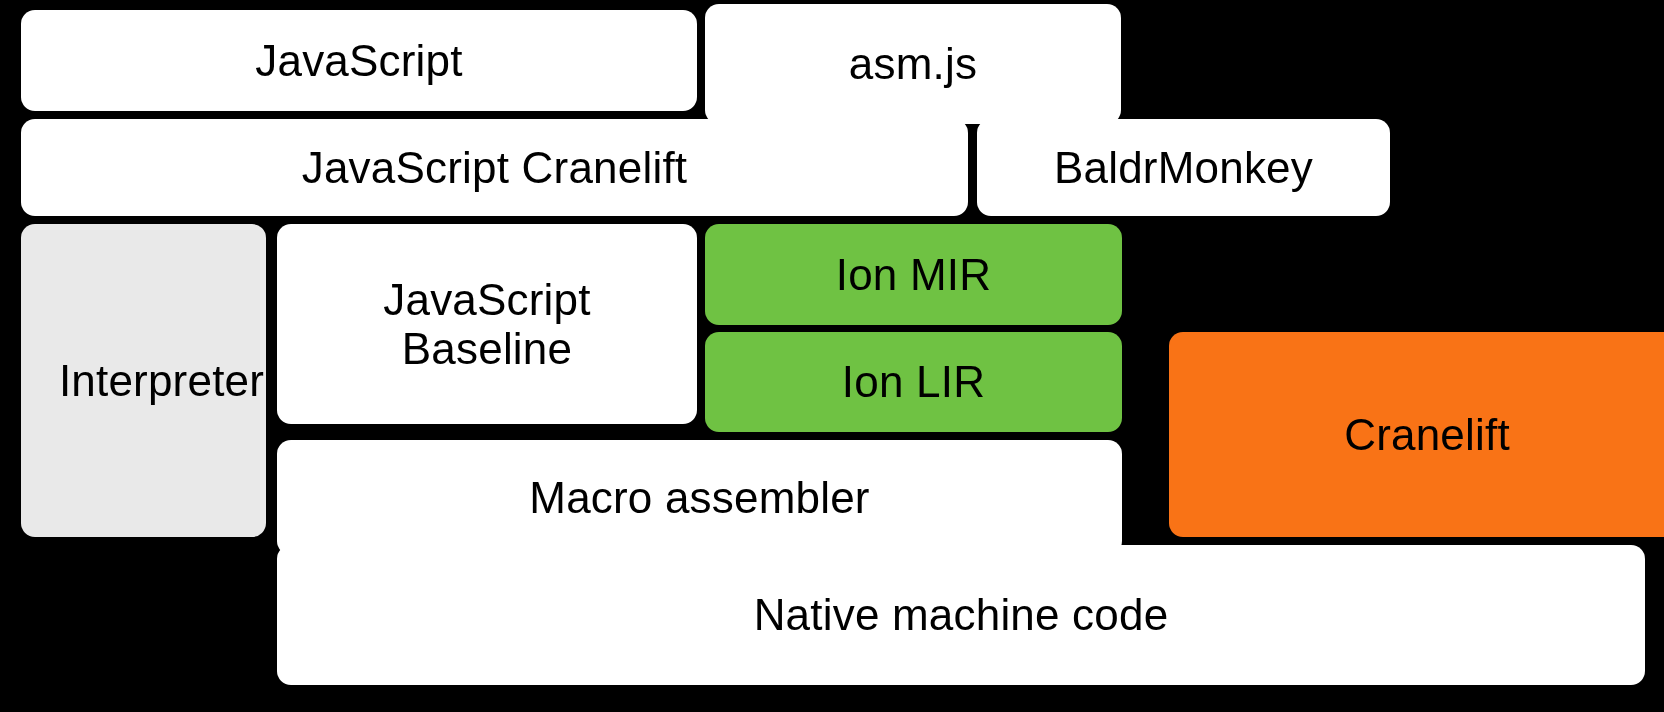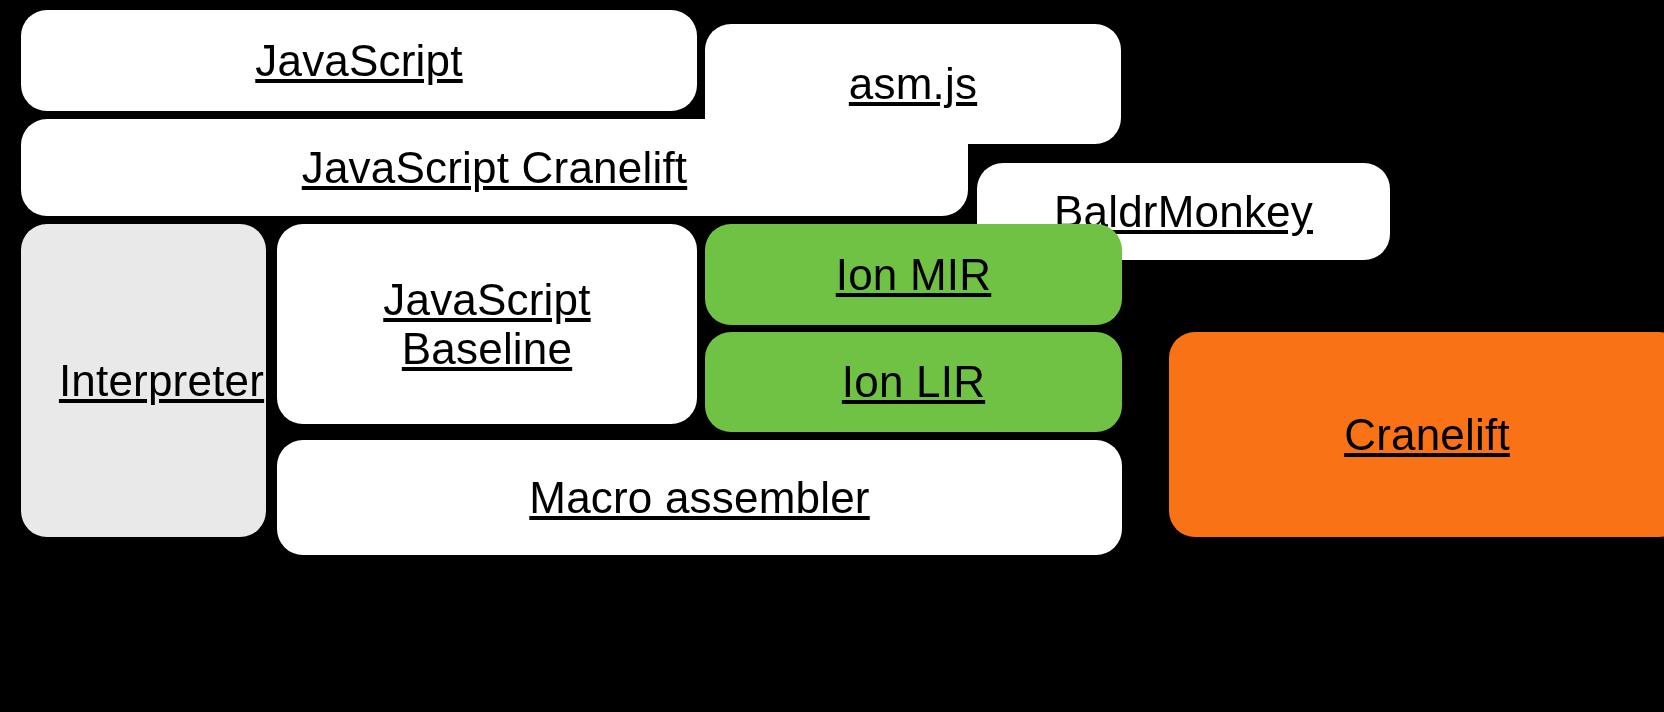--- a/index.html
+++ b/index.html
@@ -15,43 +15,42 @@
     overflow: hidden;
     font-family: "Liberation Sans", sans-serif;
   }
   .node {
     position: absolute;
     box-sizing: border-box;
     display: flex;
     align-items: center;
     justify-content: center;
     text-align: center;
-    border-radius: 26px;
+    border-radius: 14px;
     color: #000000;
     font-size: 44px;
     line-height: 1.12;
     font-weight: 400;
     letter-spacing: 0.2px;
     white-space: pre-line;
     background: #ffffff;
-    text-decoration: underline;
   }
   .node.fill-white   { background: #ffffff; }
   .node.fill-gray    { background: #e9e9e9; padding-left: 36px; }
   .node.fill-green   { background: #6fc243; }
   .node.fill-pink    { background: #f97316; margin-left: 40px; }
 
   
   #n-javascript       { left: 21px;   top: 10px;  width: 676px; height: 101px; }
-  #n-asmjs            { left: 705px;  top: 24px;  width: 416px; height: 120px; }
+  #n-asmjs            { left: 705px;  top: 4px;  width: 416px; height: 120px; }
   #n-wasm             { left: 1129px; top: 10px;  width: 516px; height: 101px; }
 
   
   #n-js-bytecode      { left: 21px;   top: 119px; width: 947px; height: 97px; }
-  #n-baldrmonkey      { left: 977px;  top: 119px; width: 413px; height: 97px; margin-top: 44px; }
+  #n-baldrmonkey      { left: 977px;  top: 119px; width: 413px; height: 97px; }
 
   
   #n-interpreter      { left: 21px;   top: 224px; width: 245px; height: 313px; }
   #n-js-baseline      { left: 277px;  top: 224px; width: 420px; height: 200px; }
   #n-ion-mir          { left: 705px;  top: 224px; width: 417px; height: 101px; }
   #n-ion-lir          { left: 705px;  top: 332px; width: 417px; height: 100px; }
   #n-cranelift        { left: 1129px; top: 332px; width: 516px; height: 205px; }
   #n-macro-assembler  { left: 277px;  top: 440px; width: 845px; height: 115px; }
 
   
@@ -77,14 +76,15 @@
 Baseline</div>
 
   <div class="node fill-green" id="n-ion-mir">Ion MIR</div>
 
   <div class="node fill-green" id="n-ion-lir">Ion LIR</div>
 
   <div class="node fill-pink" id="n-cranelift">Cranelift</div>
 
   <div class="node fill-white" id="n-macro-assembler">Macro assembler</div>
 
+  <div class="node fill-white" id="n-native-code">Native machine code</div>
 
 </div>
 
 </body></html>

